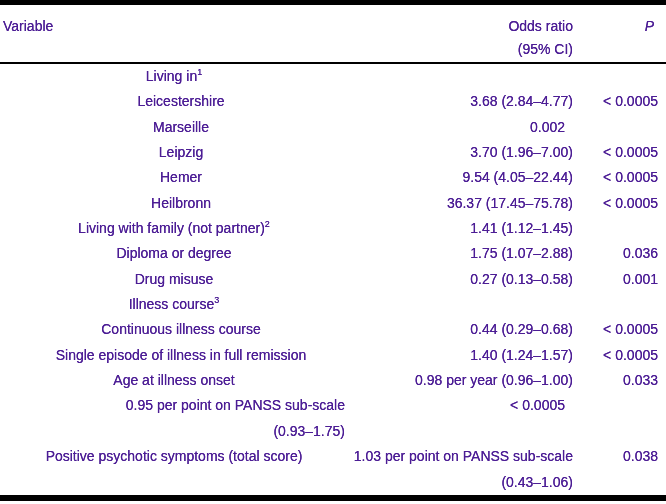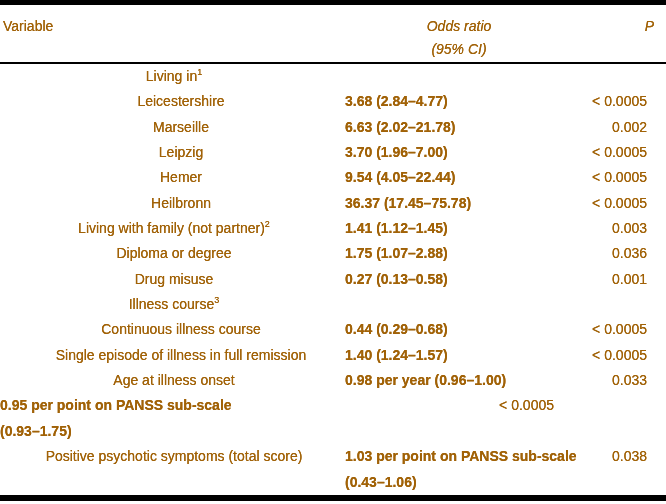--- a/index.html
+++ b/index.html
@@ -5,21 +5,21 @@
   html, body {
     margin: 0;
     padding: 0;
     background: #ffffff;
   }
   .page {
     position: relative;
     width: 666px;
     height: 504px;
     background: #ffffff;
-    color: #a16207;
+    color: #4c1d95;
     font-family: "Liberation Sans", sans-serif;
     font-size: 14px;
     text-shadow: 0 0 0.45px currentColor; 
     box-sizing: border-box;
     display: flex;
     flex-direction: column;
     overflow: hidden;
   }
   .rule-thick-top {
     flex: none;
@@ -47,23 +47,22 @@
     height: 57px;
     padding-top: 10px;
     box-sizing: border-box;
     line-height: 23px;
   }
   .th-var {
     padding-left: 3px;
     text-align: left;
   }
   .th-or {
-    text-align: center;
+    text-align: right;
     white-space: nowrap;
-    font-style: italic;
   }
   .th-p {
     text-align: right;
     padding-right: 12px;
     font-style: italic;
   }
   .tbody {
     flex: 1 1 auto;
     overflow: hidden;
   }
@@ -74,26 +73,25 @@
     white-space: nowrap;
   }
   .cell.var {
     padding-left: 3px;
     text-align: center;
   }
   .row.sub .cell.var {
     padding-left: 17px;
   }
   .cell.or {
-    text-align: left;
-    font-weight: bold;
+    text-align: right;
   }
   .cell.p {
     text-align: right;
-    padding-right: 19px;
+    padding-right: 8px;
   }
   sup {
     font-size: 9px;
     line-height: 0;
     text-shadow: 0 0 0.3px currentColor;
   }
 </style>
 </head>
 <body>
 
@@ -120,23 +118,20 @@
       </div>
       <div class="row grid-cols sub">
         <div class="cell var">Leicestershire</div>
         <div class="cell or">
           <div>3.68 (2.84–4.77)</div>
         </div>
         <div class="cell p">&lt; 0.0005</div>
       </div>
       <div class="row grid-cols sub">
         <div class="cell var">Marseille</div>
-        <div class="cell or">
-          <div>6.63 (2.02–21.78)</div>
-        </div>
         <div class="cell p">0.002</div>
       </div>
       <div class="row grid-cols sub">
         <div class="cell var">Leipzig</div>
         <div class="cell or">
           <div>3.70 (1.96–7.00)</div>
         </div>
         <div class="cell p">&lt; 0.0005</div>
       </div>
       <div class="row grid-cols sub">
@@ -151,21 +146,20 @@
         <div class="cell or">
           <div>36.37 (17.45–75.78)</div>
         </div>
         <div class="cell p">&lt; 0.0005</div>
       </div>
       <div class="row grid-cols main">
         <div class="cell var">Living with family (not partner)<sup>2</sup></div>
         <div class="cell or">
           <div>1.41 (1.12–1.45)</div>
         </div>
-        <div class="cell p">0.003</div>
       </div>
       <div class="row grid-cols main">
         <div class="cell var">Diploma or degree</div>
         <div class="cell or">
           <div>1.75 (1.07–2.88)</div>
         </div>
         <div class="cell p">0.036</div>
       </div>
       <div class="row grid-cols main">
         <div class="cell var">Drug misuse</div>

